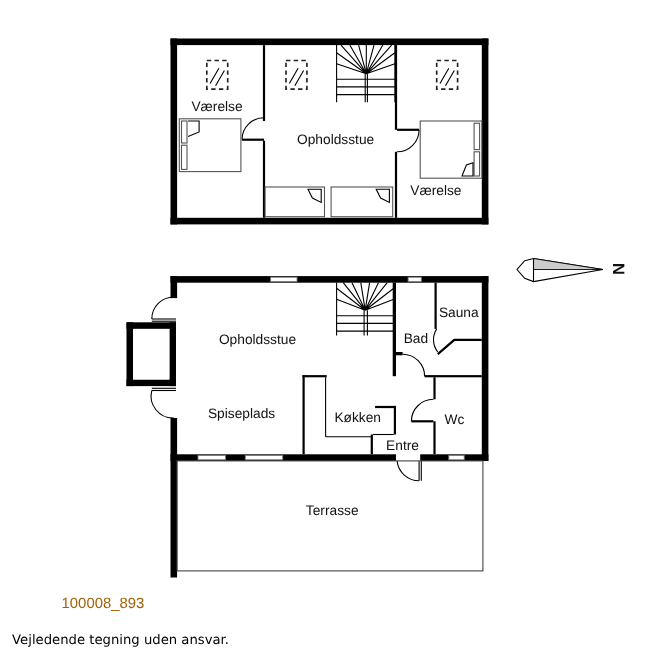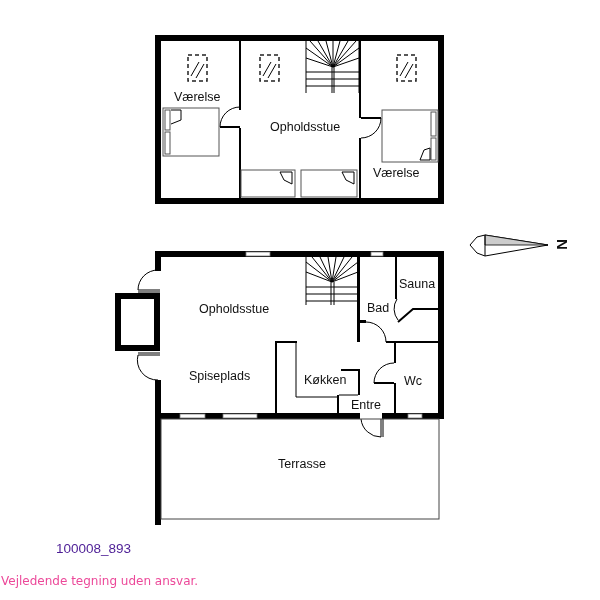--- a/index.html
+++ b/index.html
@@ -1,21 +1,21 @@
 <!DOCTYPE html>
 <html><head>
   <meta charset="utf-8">
   <style>
     html, body { margin: 0; padding: 0; background: #ffffff; }
     body { width: 600px; height: 600px; position: relative; overflow: hidden; font-family: "Liberation Sans", sans-serif; }
     #plan { position: absolute; left: 0; top: 0; width: 600px; height: 600px; }
     .room-label { font-family: "Liberation Sans", sans-serif; font-size: 12.5px; fill: #111; }
     .compass-label { font-family: "Liberation Sans", sans-serif; font-size: 15px; fill: #111; font-weight: bold; }
-    .plan-id { position: absolute; left: 56px; top: 541px; font-size: 13.5px; color: #4c1d95; font-family: "Liberation Sans", sans-serif; }
-    .disclaimer { position: absolute; left: 1px; top: 574px; font-size: 12px; color: #ec4899; font-family: "DejaVu Sans", sans-serif; }
+    .plan-id { position: absolute; left: 56px; top: 541px; font-size: 13.5px; color: #a16207; font-family: "Liberation Sans", sans-serif; }
+    .disclaimer { position: absolute; left: 11px; top: 574px; font-size: 12px; color: #000000; font-family: "DejaVu Sans", sans-serif; }
     .wall { fill: #000; }
     .thin { stroke: #000; stroke-width: 1; fill: none; }
     .furn { stroke: #555; stroke-width: 1; fill: #fff; }
     .win { fill: #fff; stroke: #777; stroke-width: 0.8; }
   </style>
 </head>
 <body>
 
 <svg id="plan" viewBox="0 0 600 600" xmlns="http://www.w3.org/2000/svg">
 

